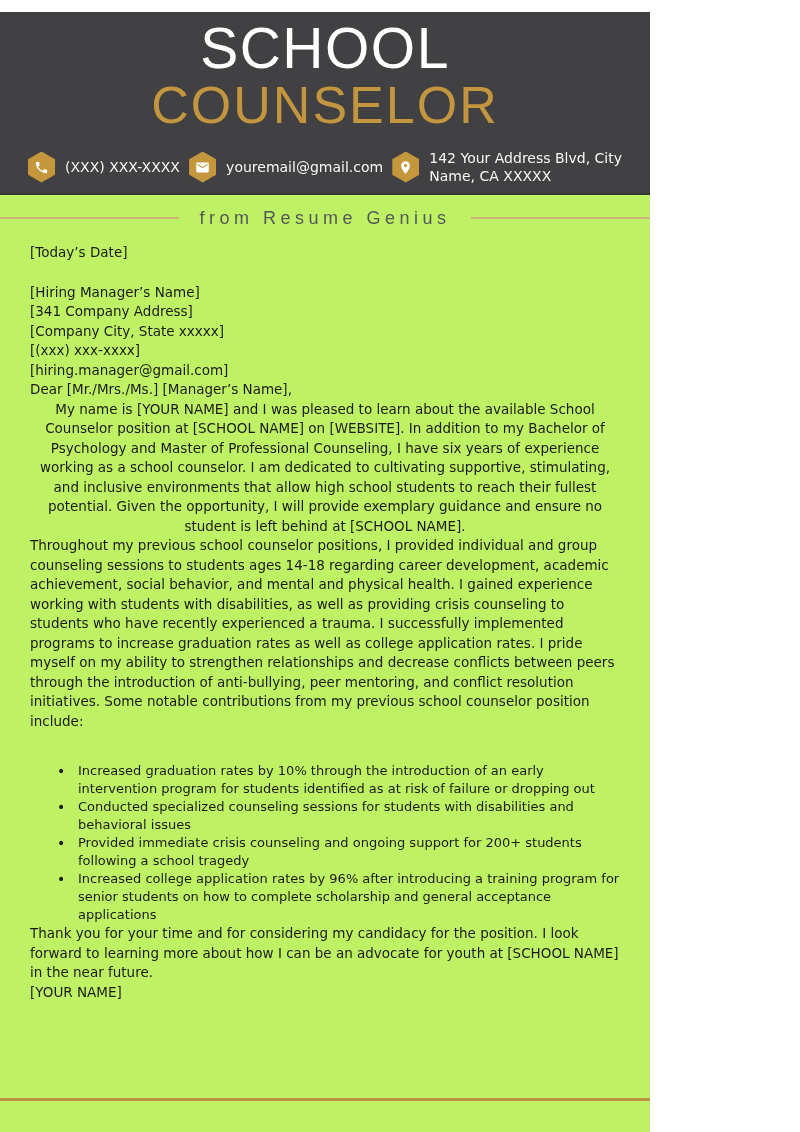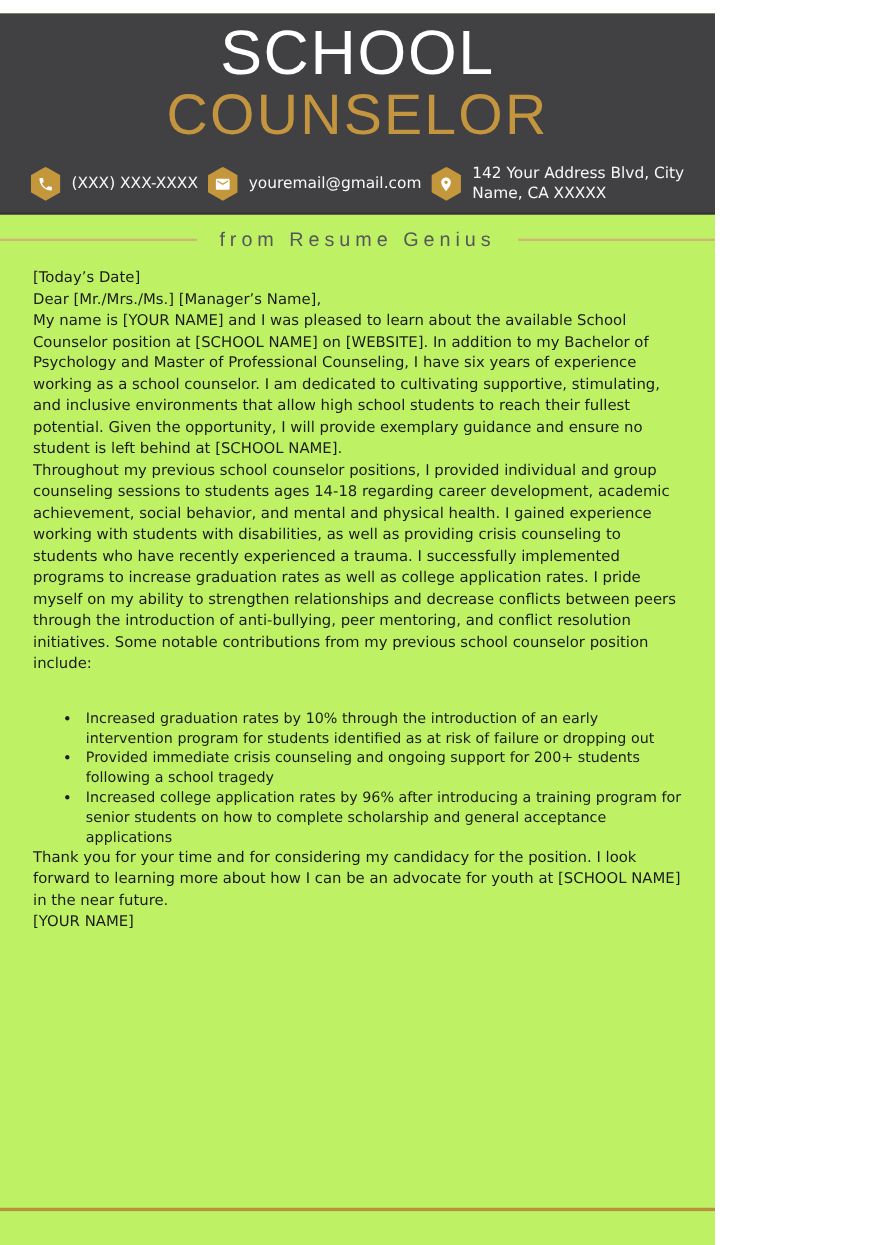--- a/index.html
+++ b/index.html
@@ -94,21 +94,21 @@
   
   .letter {
     padding: 15px 30px 0 30px;
     color: var(--body-text);
     font-size: 13.5px;
     line-height: 19.5px;
   }
   .letter p { margin: 0; }
   .recipient { margin-top: 20px; }
   .salutation { margin-top: 17px; }
-  .para-1 { margin-top: 10px; }
+  .para-1 { margin-top: 10px; text-align: center; }
   .para-2 { margin-top: 26px; }
   .bullets {
     margin-top: 31px;
     padding-left: 48px;
     list-style: none;
     font-size: 13px;
     line-height: 18px;
   }
   .bullets li { position: relative; }
   .bullets li::before {
@@ -173,29 +173,37 @@
 
   <div class="divider">
     <span class="dline"></span>
     <span class="dtext">from Resume Genius</span>
     <span class="dline"></span>
   </div>
 
   <main class="letter">
     <p class="date">[Today’s Date]</p>
 
+    <div class="recipient">
+      <div>[Hiring Manager’s Name]</div>
+      <div>[341 Company Address]</div>
+      <div>[Company City, State xxxxx]</div>
+      <div>[(xxx) xxx-xxxx]</div>
+      <div>[hiring.manager@gmail.com]</div>
+    </div>
 
     <p class="salutation">Dear [Mr./Mrs./Ms.] [Manager’s Name],</p>
 
     <p class="para para-1">My name is [YOUR NAME] and I was pleased to learn about the available School Counselor position at [SCHOOL NAME] on [WEBSITE]. In addition to my Bachelor of Psychology and Master of Professional Counseling, I have six years of experience working as a school counselor. I am dedicated to cultivating supportive, stimulating, and inclusive environments that allow high school students to reach their fullest potential. Given the opportunity, I will provide exemplary guidance and ensure no student is left behind at [SCHOOL NAME].</p>
 
     <p class="para para-2">Throughout my previous school counselor positions, I provided individual and group counseling sessions to students ages 14-18 regarding career development, academic achievement, social behavior, and mental and physical health. I gained experience working with students with disabilities, as well as providing crisis counseling to students who have recently experienced a trauma. I successfully implemented programs to increase graduation rates as well as college application rates. I pride myself on my ability to strengthen relationships and decrease conflicts between peers through the introduction of anti-bullying, peer mentoring, and conflict resolution initiatives. Some notable contributions from my previous school counselor position include:</p>
 
     <ul class="bullets">
       <li>Increased graduation rates by 10% through the introduction of an early intervention program for students identified as at risk of failure or dropping out</li>
+      <li>Conducted specialized counseling sessions for students with disabilities and behavioral issues</li>
       <li>Provided immediate crisis counseling and ongoing support for 200+ students following a school tragedy</li>
       <li>Increased college application rates by 96% after introducing a training program for senior students on how to complete scholarship and general acceptance applications</li>
     </ul>
 
     <p class="para closing">Thank you for your time and for considering my candidacy for the position. I look forward to learning more about how I can be an advocate for youth at [SCHOOL NAME] in the near future.</p>
 
 
     <p class="signature">[YOUR NAME]</p>
   </main>
 

